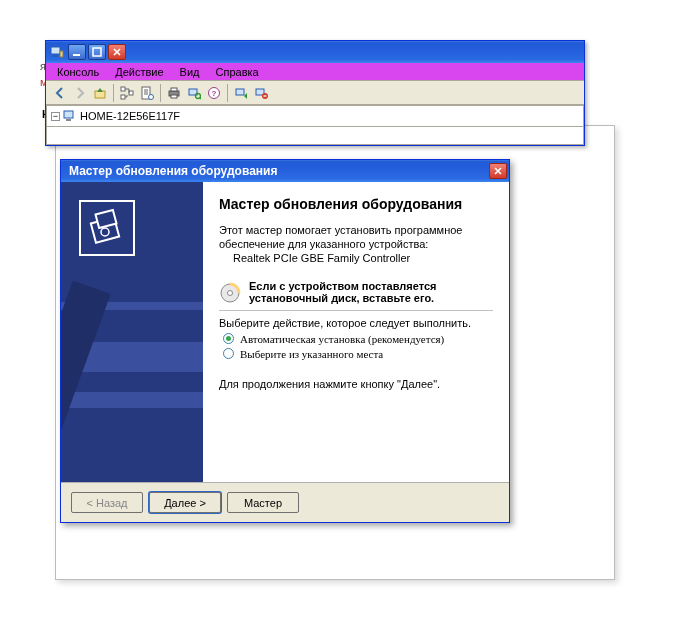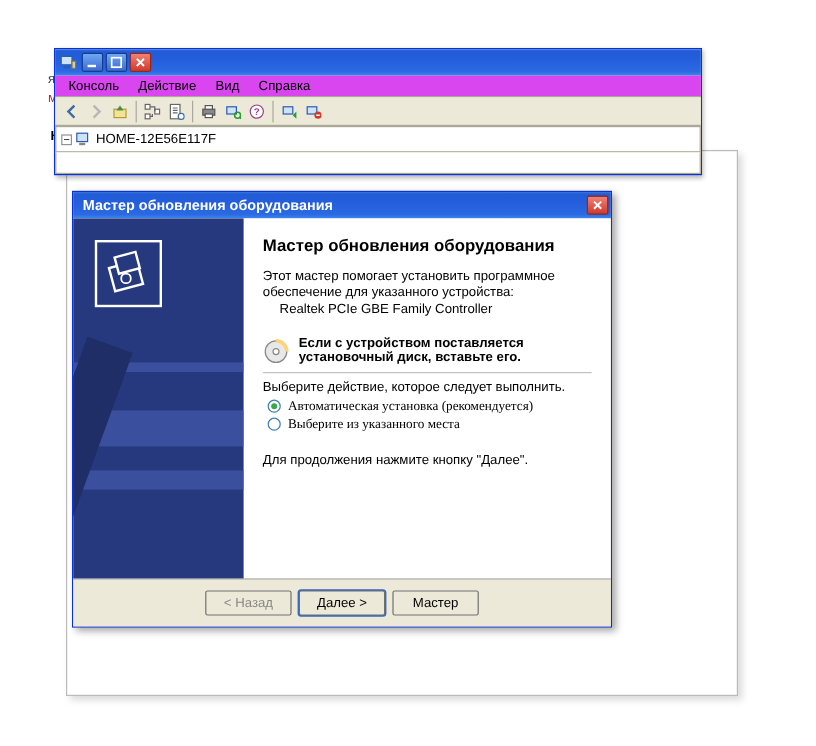--- a/index.html
+++ b/index.html
@@ -156,21 +156,21 @@
   }
   .radio-dot.checked::after {
     content:""; width:5px; height:5px; border-radius:50%; background:#39a84c;
   }
   .wizard-footer {
     height: 40px;
     background:#ece9d8;
     border-top: 1px solid #b0b0b0;
     display:flex;
     align-items:center;
-    justify-content:center;
+    justify-content:flex-start;
     padding: 0 10px;
     gap: 6px;
   }
   .xp-btn {
     min-width: 72px;
     height: 21px;
     padding: 2px 10px;
     border: 1px solid #707070;
     background: #ece9d8;
     font: 11px Tahoma, sans-serif;

